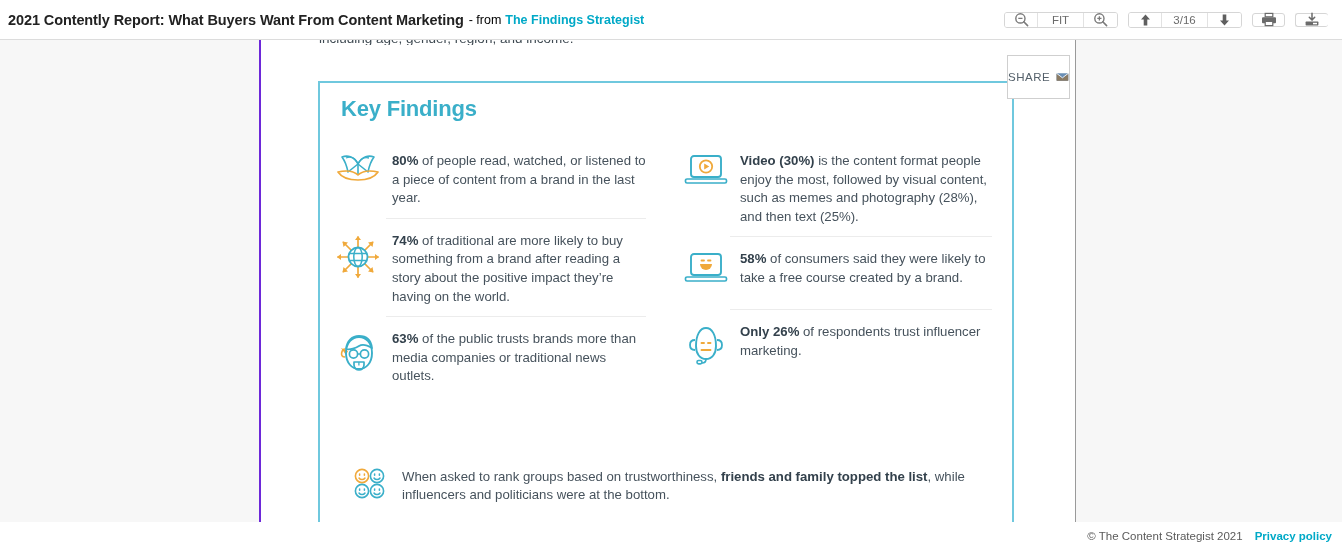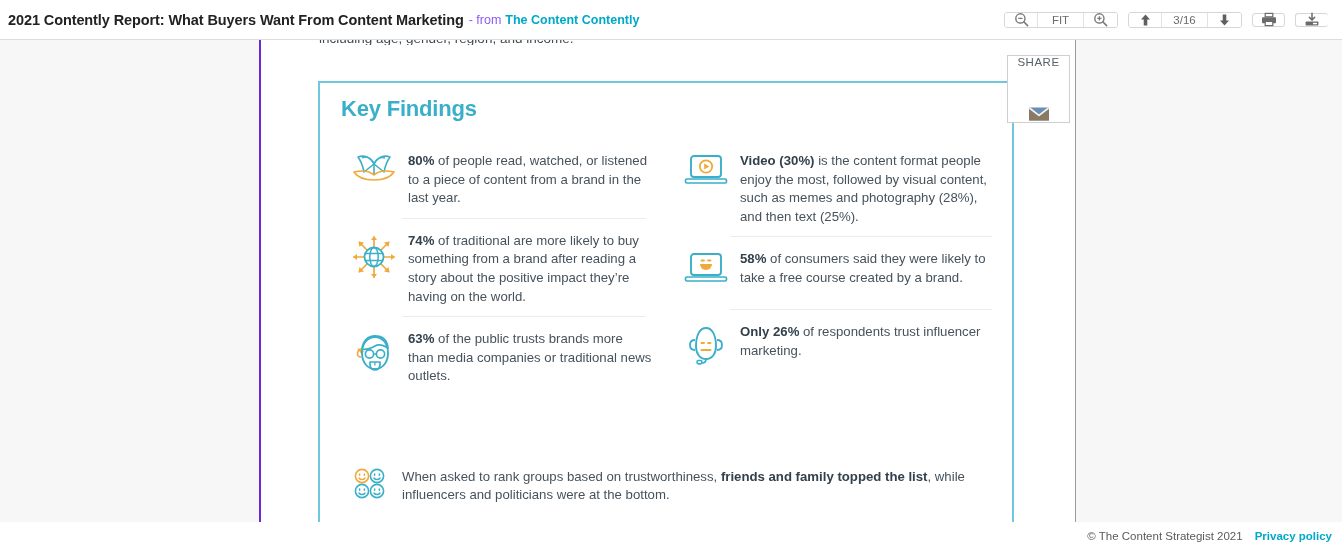--- a/index.html
+++ b/index.html
@@ -13,21 +13,21 @@
   .toolbar {
     position: absolute; top: 0; left: 0; width: 1342px; height: 40px;
     background: #ffffff; border-bottom: 1px solid #dcdcdc;
     display: flex; align-items: center; padding: 12px 8px;
   }
   .doc-title {
     font-size: 14.5px; font-weight: bold; color: #222222;
     white-space: nowrap; letter-spacing: -0.1px;
   }
   .from-label {
-    font-size: 12.5px; color: #8b5cf6; font-weight: normal;
+    font-size: 12.5px; color: #000000; font-weight: normal;
     margin-left: 5px; white-space: nowrap;
   }
   .source-link {
     font-size: 12.5px; color: #00a9c7; font-weight: bold;
     margin-left: 4px; white-space: nowrap; text-decoration: none;
   }
   .tb-right { margin-left: auto; display: flex; align-items: center; gap: 10px; padding-right: 6px; }
   .btn-group { display: flex; border: 1px solid #d6d6d6; border-radius: 3px; overflow: hidden; background:#fff; }
   .tb-btn {
     height: 14px; min-width: 33px; padding: 0 7px;
@@ -65,21 +65,21 @@
     border: 2px solid #6fc8de; background: #ffffff;
   }
   .kf-title {
     position: absolute; top: 13px; left: 21px;
     font-size: 22px; font-weight: bold; color: #3aafc9; letter-spacing: -0.2px;
   }
   .kf-cols {
     position: absolute; top: 62px; left: 0; width: 696px; height: 330px;
     display: flex;
   }
-  .kf-col { width: 348px; padding: 0 16px 0 28px; }
+  .kf-col { width: 348px; padding: 0 16px 0 12px; }
   .kf-col.right { padding-left: 12px; padding-right: 18px; }
 
   .finding { display: flex; align-items: flex-start; padding: 6px 0 0 0; }
   .f-icon {
     flex: 0 0 52px; height: 50px; display: flex;
     align-items: flex-start; justify-content: center; padding-top: 2px;
   }
   .f-text {
     font-size: 13.2px; line-height: 18.6px; color: #46525c;
     padding-left: 8px; padding-top: 1px;
@@ -90,43 +90,43 @@
 
   .kf-bottom {
     position: absolute; left: 0; bottom: 24px; width: 696px;
     display: flex; align-items: flex-start; padding: 0 34px 0 32px;
   }
   .kf-bottom .f-icon { flex: 0 0 36px; height: 34px; padding-top: 1px; }
   .kf-bottom .f-text { padding-left: 14px; }
 
   
   .share-panel {
-    position: absolute; top: 15px; left: 1007px; width: 63px; height: 68px;
+    position: absolute; top: 15px; left: 1007px; width: 63px; height: 44px;
     border: 1px solid #cfcfcf; background: #ffffff;
-    display: flex; flex-direction: column; align-items: center;
-    justify-content: space-between; gap: 6px; cursor: pointer;
+    display: flex; flex-direction: row; align-items: center;
+    justify-content: flex-end; gap: 6px; cursor: pointer;
   }
   .share-label { font-size: 11.5px; color: #55616b; letter-spacing: 0.5px; }
 
   
   .footer {
     position: absolute; left: 0; bottom: 0; width: 1342px; height: 27px;
     display: flex; align-items: center; justify-content: flex-end;
     padding-right: 10px; gap: 12px; background: #ffffff; text-align: right;
   }
   .copy-text { font-size: 11.5px; color: #5b5b5b; }
   .privacy-link { font-size: 11.5px; color: #00a9c7; font-weight: bold; text-decoration: none; cursor: pointer; }
 </style>
 </head>
 <body>
 
 <div class="toolbar">
   <span class="doc-title">2021 Contently Report: What Buyers Want From Content Marketing</span>
   <span class="from-label">- from</span>
-  <a class="source-link">The Content Contently</a>
+  <a class="source-link">The Findings Strategist</a>
 
   <div class="tb-right">
 
     <div class="btn-group">
       <button class="tb-btn">
         <svg class="tb-icon" width="15" height="15" viewBox="0 0 15 15">
           <circle cx="6.4" cy="6.4" r="4.6" fill="none" stroke="#7a7a7a" stroke-width="1.4"></circle>
           <line x1="9.8" y1="9.8" x2="13.6" y2="13.6" stroke="#7a7a7a" stroke-width="1.6" stroke-linecap="round"></line>
           <line x1="4.3" y1="6.4" x2="8.5" y2="6.4" stroke="#7a7a7a" stroke-width="1.3"></line>
         </svg>

